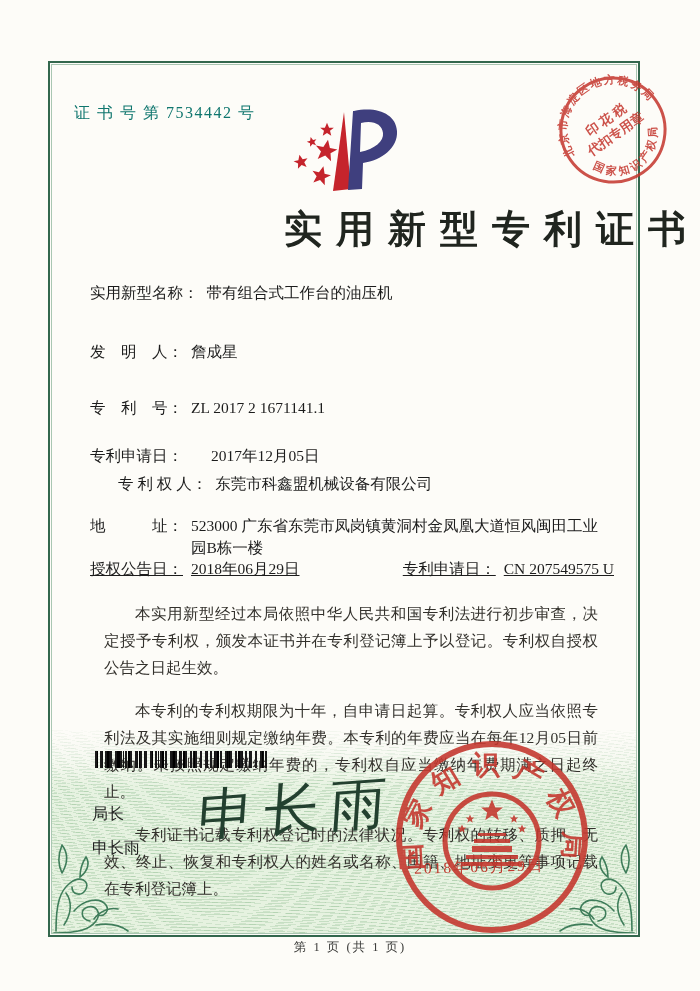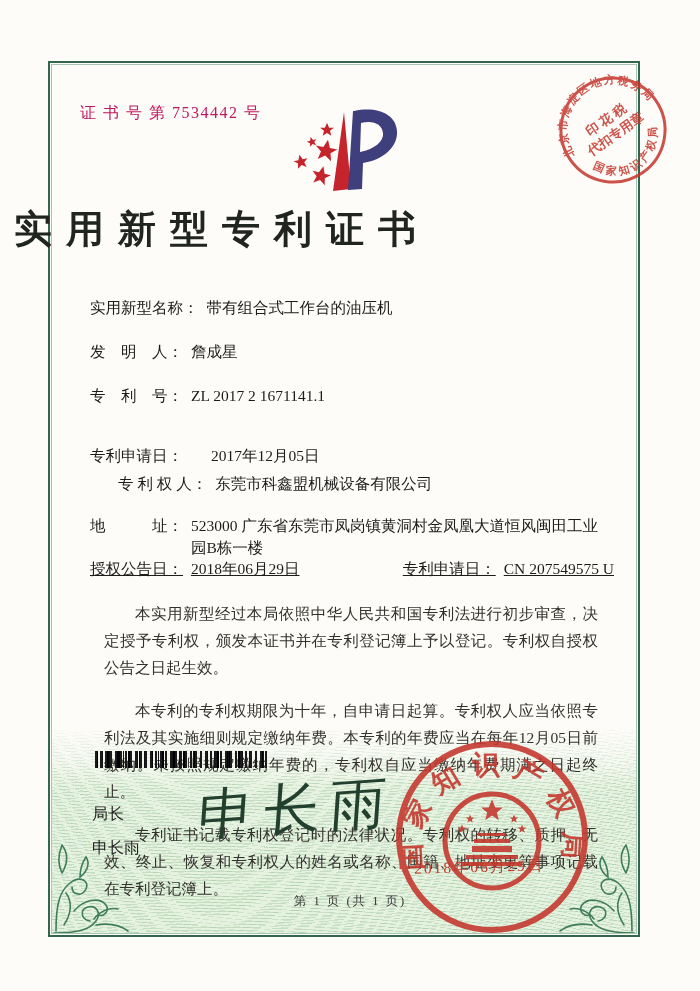--- a/index.html
+++ b/index.html
@@ -20,24 +20,24 @@
     position:absolute;left:52px;top:730px;width:584px;height:203px;z-index:1;
     background:
       repeating-radial-gradient(1400px 620px at 28% 250%, rgba(122,176,126,.30) 0 1.5px, rgba(0,0,0,0) 1.5px 7px),
       repeating-radial-gradient(1600px 700px at 78% -150%, rgba(122,176,126,.22) 0 1.5px, rgba(0,0,0,0) 1.5px 8px),
       linear-gradient(to bottom, rgba(228,241,222,0) 0px, rgba(228,241,222,.9) 55px, #e6f2e0 140px);
     -webkit-mask-image:linear-gradient(to bottom, rgba(0,0,0,.15) 0, #000 60px);
     mask-image:linear-gradient(to bottom, rgba(0,0,0,.15) 0, #000 60px);
   }
   .flourish{position:absolute;z-index:2;}
   .flourish.right{transform:scaleX(-1);}
-  .cert-no{position:absolute;left:80px;top:103px;font-size:16px;letter-spacing:1.5px;color:#be185d;z-index:4;}
+  .cert-no{position:absolute;left:74px;top:103px;font-size:16px;letter-spacing:1.5px;color:#0f766e;z-index:4;}
   .logo{position:absolute;left:283px;top:90px;z-index:4;}
   .title{
-    position:absolute;left:0;top:204px;width:700px;text-align:left;z-index:4;
+    position:absolute;left:0;top:204px;width:700px;text-align:right;z-index:4;
     font-size:38px;font-weight:600;letter-spacing:14px;text-indent:14px;color:#20251f;
   }
   .fields{position:absolute;left:90px;top:0;width:524px;z-index:4;font-size:15.5px;line-height:22px;}
   .frow{position:absolute;display:flex;align-items:flex-start;width:524px;}
   .flabel{white-space:pre;flex:0 0 auto;}
   .fvalue{margin-left:8px;max-width:412px;}
   .frow.double{justify-content:space-between;}
   .fpair{display:flex;}
   .paras{
     position:absolute;left:88px;top:584px;width:526px;z-index:4;
@@ -58,21 +58,21 @@
     transform:rotate(-4deg) skewX(-8deg);
     font-family:"DejaVu Serif","Liberation Serif",serif;
   }
   .seal{position:absolute;left:392px;top:737px;z-index:5;}
   .seal-date{
     position:absolute;left:414px;top:857px;z-index:6;
     color:#bf3a2e;font-size:15.5px;letter-spacing:2px;transform:rotate(-1.5deg);white-space:nowrap;
   }
   .tax-stamp{position:absolute;left:543px;top:60px;z-index:6;}
   .footer{
-    position:absolute;left:0;top:893px;width:700px;text-align:center;z-index:4;
+    position:absolute;left:0;top:939px;width:700px;text-align:center;z-index:4;
     font-size:12.5px;letter-spacing:2px;color:#3a3a38;
   }
   svg text{font-family:"Liberation Serif","DejaVu Serif",serif;}
 </style>
 </head>
 <body>
 
 <div class="page">
 
   <div class="band"></div>
@@ -114,29 +114,29 @@
       <path transform="translate(18,72) scale(0.75) rotate(-12)" d="M0,-10 L2.9,-3.1 L9.5,-3.1 L4.2,1.2 L5.9,8.1 L0,4 L-5.9,8.1 L-4.2,1.2 L-9.5,-3.1 L-2.9,-3.1 Z"></path>
       <path transform="translate(38,86) scale(1.0) rotate(14)" d="M0,-10 L2.9,-3.1 L9.5,-3.1 L4.2,1.2 L5.9,8.1 L0,4 L-5.9,8.1 L-4.2,1.2 L-9.5,-3.1 L-2.9,-3.1 Z"></path>
       <path d="M61,22 L50,101 L68,99 Z"></path>
     </g>
     <path fill="#3f3f7e" fill-rule="evenodd" d="M71,21 C94,16 113,24 114,41 C115,58 99,70 80,73 L79,99 L65,100 L70,21 Z M78,33 L77,62 C92,59 101,51 100,43 C99,34 90,30 78,33 Z"></path>
   </svg>
 
   <div class="title">实用新型专利证书</div>
 
   <div class="fields">
-    <div class="frow" style="top:297px;">
+    <div class="frow" style="top:282px;">
       <span class="flabel">实用新型名称：</span>
       <span class="fvalue">带有组合式工作台的油压机</span>
     </div>
     <div class="frow" style="top:341px;">
       <span class="flabel">发　明　人：</span>
       <span class="fvalue">詹成星</span>
     </div>
-    <div class="frow" style="top:385px;">
+    <div class="frow" style="top:397px;">
       <span class="flabel">专　利　号：</span>
       <span class="fvalue">ZL 2017 2 1671141.1</span>
     </div>
     <div class="frow" style="top:445px;gap:20px;">
       <span class="flabel">专利申请日：</span>
       <span class="fvalue">2017年12月05日</span>
     </div>
     <div class="frow" style="top:473px;margin-left:28px;">
       <span class="flabel">专 利 权 人：</span>
       <span class="fvalue">东莞市科鑫盟机械设备有限公司</span>

